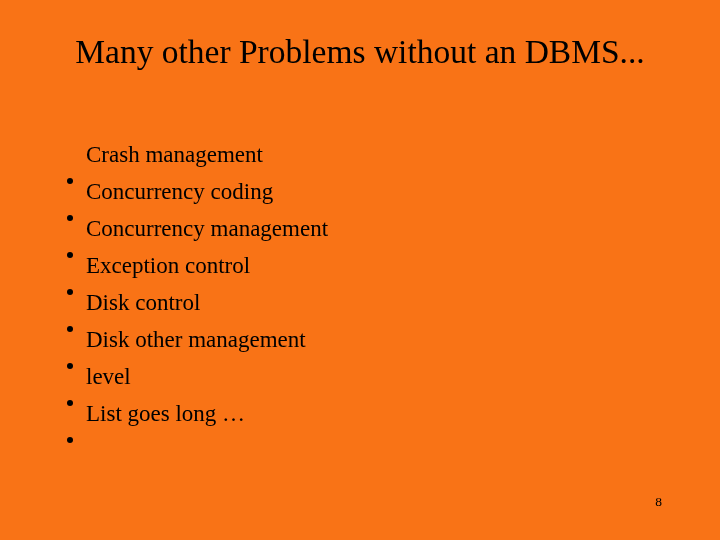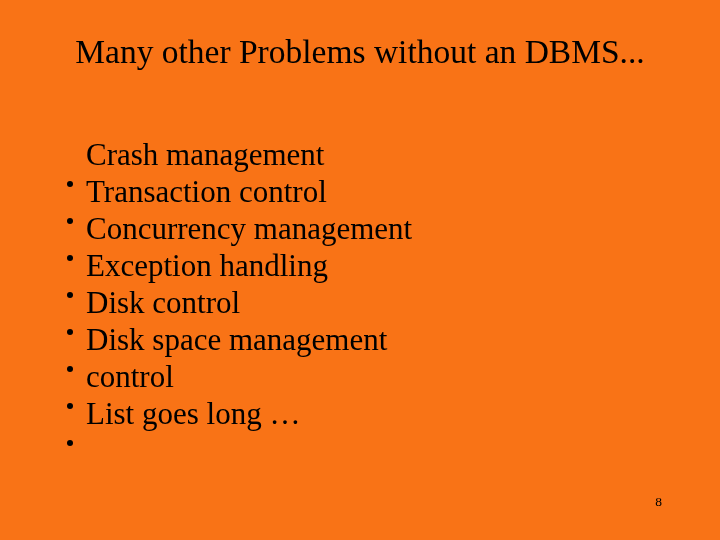--- a/index.html
+++ b/index.html
@@ -59,21 +59,21 @@
     left: 5px;
     top: 16px;
     width: 6px;
     height: 6px;
     border-radius: 50%;
     background: #000000;
   }
   .bullet-text {
     flex: 1 1 auto;
     font-family: "Liberation Serif", "DejaVu Serif", serif;
-    font-size: 31px;
+    font-size: 23px;
     line-height: 37px;
     color: #000000;
     white-space: nowrap;
   }
   .page-number {
     position: absolute;
     right: 58px;
     top: 494px;
     font-family: "Liberation Serif", "DejaVu Serif", serif;
     font-size: 13.5px;
@@ -95,57 +95,57 @@
       <span class="bullet-marker">
           <span class="dot"></span>
         </span>
       <span class="bullet-text">Crash management</span>
     </div>
 
     <div class="bullet-row">
       <span class="bullet-marker">
           <span class="dot"></span>
         </span>
-      <span class="bullet-text">Transaction control</span>
+      <span class="bullet-text">Concurrency coding</span>
     </div>
 
     <div class="bullet-row">
       <span class="bullet-marker">
           <span class="dot"></span>
         </span>
       <span class="bullet-text">Concurrency management</span>
     </div>
 
 
     <div class="bullet-row">
       <span class="bullet-marker">
           <span class="dot"></span>
         </span>
-      <span class="bullet-text">Exception handling</span>
+      <span class="bullet-text">Exception control</span>
     </div>
 
     <div class="bullet-row">
       <span class="bullet-marker">
           <span class="dot"></span>
         </span>
       <span class="bullet-text">Disk control</span>
     </div>
 
     <div class="bullet-row">
       <span class="bullet-marker">
           <span class="dot"></span>
         </span>
-      <span class="bullet-text">Disk space management</span>
+      <span class="bullet-text">Disk other management</span>
     </div>
 
     <div class="bullet-row">
       <span class="bullet-marker">
           <span class="dot"></span>
         </span>
-      <span class="bullet-text">control</span>
+      <span class="bullet-text">level</span>
     </div>
 
     <div class="bullet-row">
       <span class="bullet-marker">
           <span class="dot"></span>
         </span>
       <span class="bullet-text">List goes long …</span>
     </div>
 
   </div>

